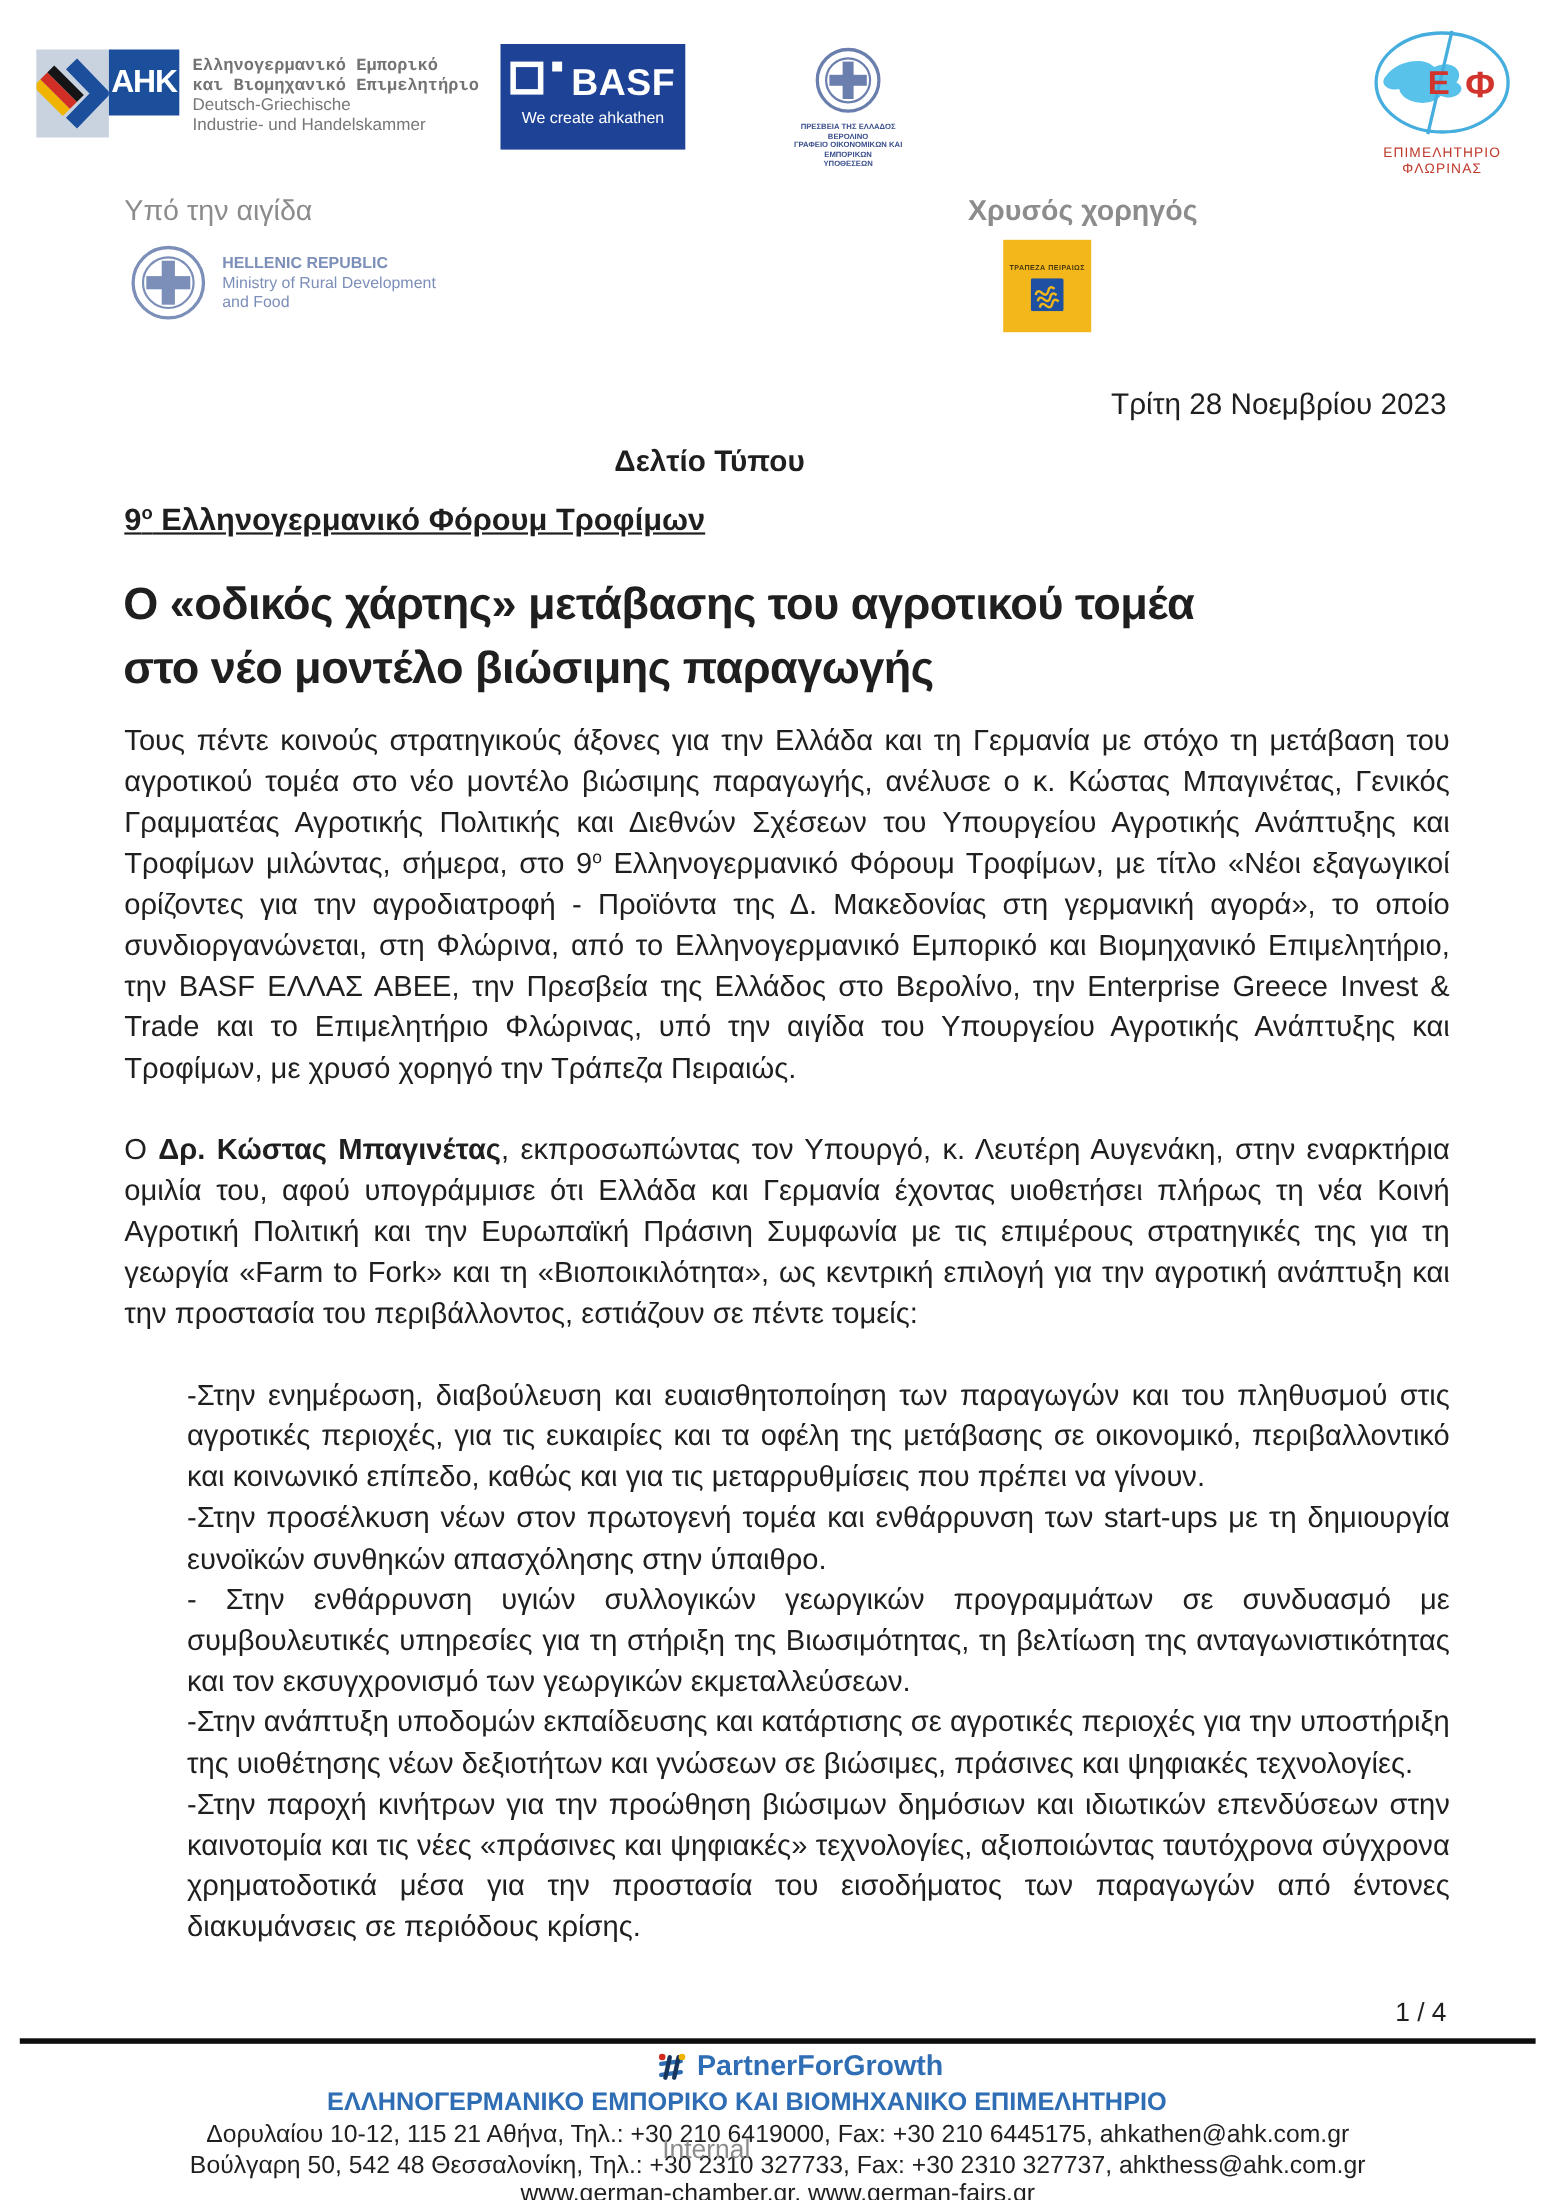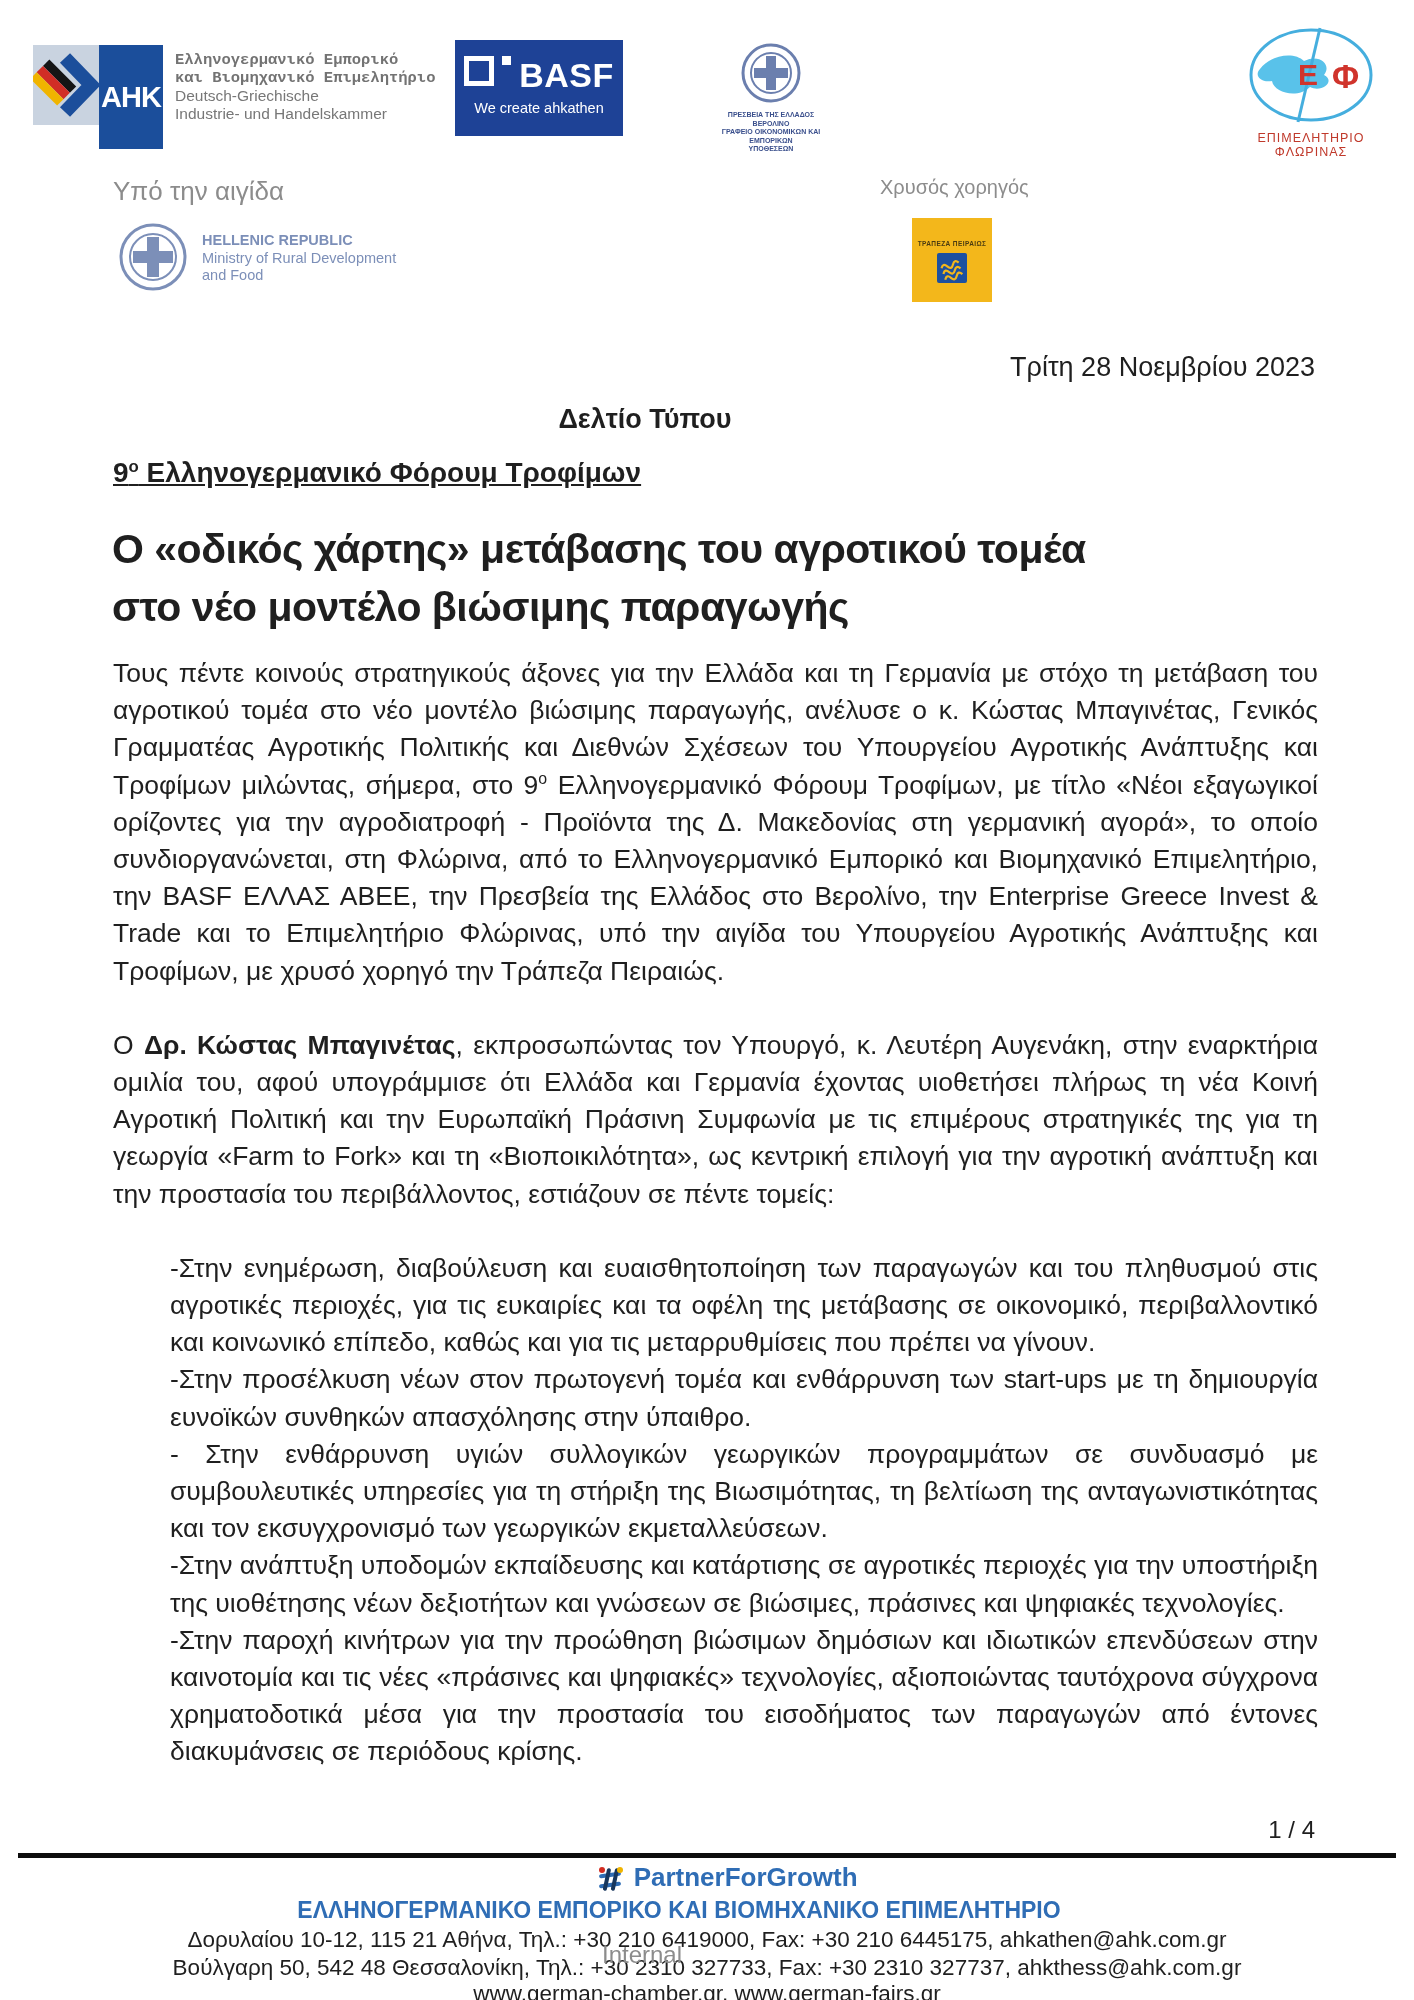--- a/index.html
+++ b/index.html
@@ -5,21 +5,21 @@
   html,body { margin:0; padding:0; background:#e8e8e8; }
   .page {
     position:relative; width:1414px; height:2000px; margin:0 auto;
     background:#ffffff; overflow:hidden;
     font-family:"Liberation Sans", sans-serif; color:#1f1f1f;
   }
   
   .ahk { position:absolute; top:45px; left:33px; display:flex; align-items:flex-start; }
   .ahk-mark { display:flex; height:80px; }
   .ahk-flagbox { width:66px; height:80px; background:#c9d3e0; overflow:hidden; }
-  .ahk-bluebox { width:64px; height:104px; background:#1b4e9b; color:#fff; display:flex; align-items:center; justify-content:center; font-weight:bold; font-size:29px; letter-spacing:-1px; }
+  .ahk-bluebox { width:64px; height:60px; background:#1b4e9b; color:#fff; display:flex; align-items:center; justify-content:center; font-weight:bold; font-size:29px; letter-spacing:-1px; }
   .ahk-text { margin-left:12px; padding-top:6px; font-size:15.5px; line-height:18px; }
   .ahk-text .b { font-weight:bold; color:#737373;font-family:Liberation Mono, monospace; }
   .ahk-text .g { color:#777; }
 
   .basf { position:absolute; top:40px; left:455px; width:168px; height:96px; background:#1e4296; color:#fff; }
   .basf-row { display:flex; align-items:flex-start; justify-content:center; gap:8px; margin-top:16px; }
   .basf-sq { width:20px; height:20px; border:5px solid #fff; }
   .basf-dot { width:9px; height:9px; background:#fff; }
   .basf-name { font-weight:bold; font-size:34px; letter-spacing:0.5px; }
   .basf-tag { font-size:14.5px; margin-top:5px; text-align:center; }
@@ -31,21 +31,21 @@
   .eg-text { margin-left:12px; }
   .eg-name { color:#1c3e70; font-weight:bold; font-size:24px; letter-spacing:0.5px; }
   .eg-tag { color:#7d92ad; font-size:14px; letter-spacing:2.5px; margin-top:4px; }
 
   .florina { position:absolute; top:25px; left:1228px; width:166px; text-align:center; }
   .florina-l1 { font-size:12.5px; color:#c0392b; letter-spacing:1px; margin-top:2px; }
   .florina-l2 { font-size:12.5px; color:#c0392b; letter-spacing:1px; }
 
   
   .aegis-label { position:absolute; top:176px; left:113px; font-size:26px; color:#8c8c8c; }
-  .sponsor-label { position:absolute; top:176px; left:880px; font-size:20px; color:#8c8c8c; }
+  .sponsor-label { position:absolute; top:176px; left:880px; font-size:26px; color:#8c8c8c;font-weight:bold; }
 
   .ministry { position:absolute; top:222px; left:118px; display:flex; align-items:flex-start; color:#7c8fb8; }
   .ministry-text { margin-left:14px; padding-top:10px; font-size:14.5px; line-height:17.5px; }
   .ministry-text .cap { font-weight:bold; }
 
   .piraeus { position:absolute; top:218px; left:912px; width:80px; height:84px; background:#f3b71b; text-align:center; }
   .piraeus-name { font-size:6.5px; font-weight:bold; color:#4a3b10; margin-top:22px; letter-spacing:0.4px; }
   .piraeus-wave { margin-top:6px; }
 
   

